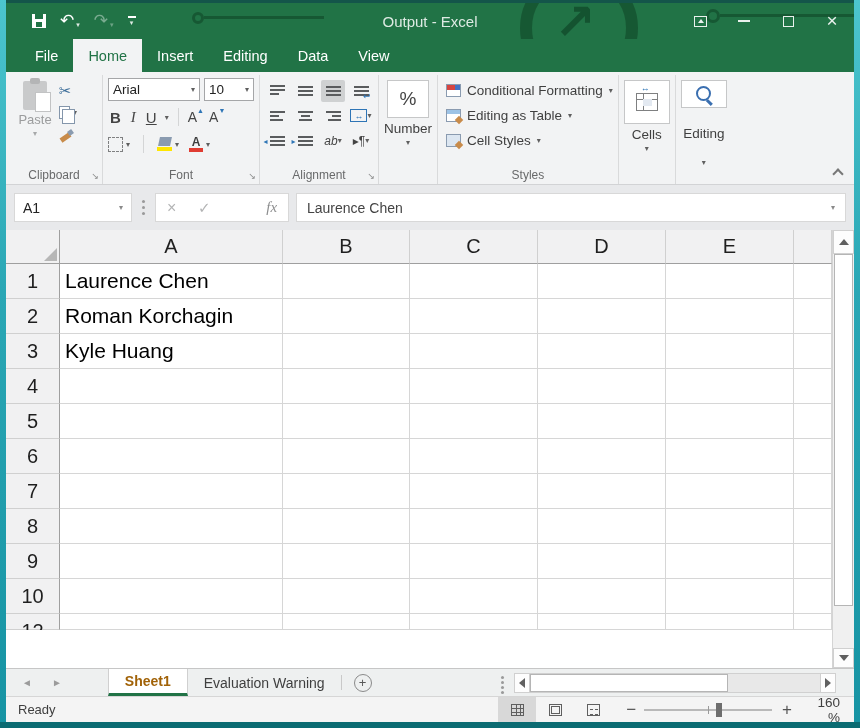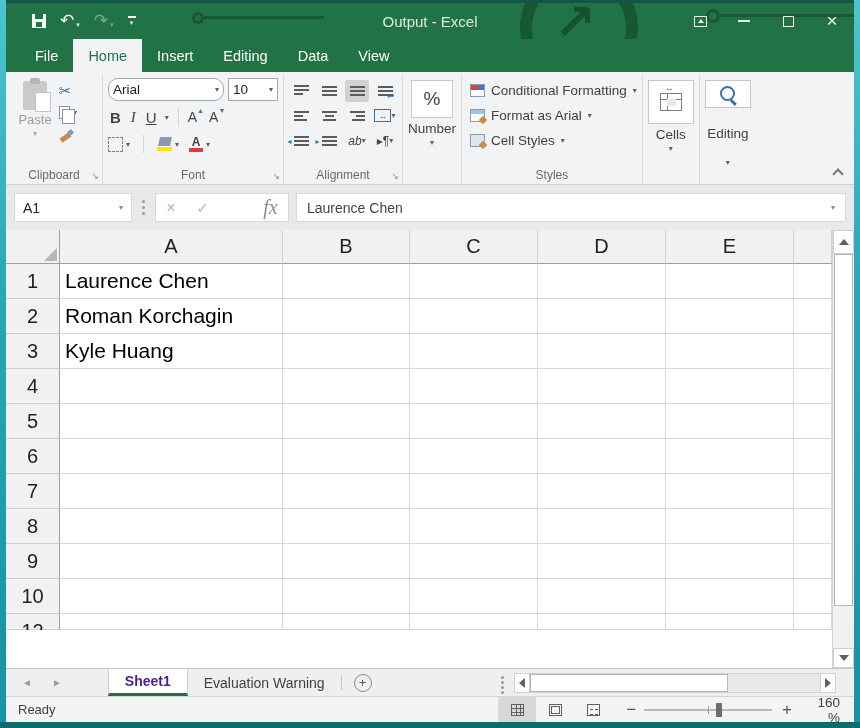--- a/index.html
+++ b/index.html
@@ -77,21 +77,21 @@
   .ic-copy { position:relative; width:11px; height:13px; border:1px solid #8496ab; background:#fff; display:inline-block; }
   .ic-copy::after { content:""; position:absolute; left:2px; top:2px; width:11px; height:13px; border:1px solid #8496ab; background:#fff; }
   .ic-brush { position:relative; width:14px; height:14px; display:inline-block; }
   .ic-brush::before { content:""; position:absolute; left:1px; top:7px; width:11px; height:5px; background:#c88b4a; transform:rotate(-35deg); }
   .ic-brush::after { content:""; position:absolute; left:9px; top:2px; width:5px; height:5px; background:#8a9bb0; transform:rotate(-35deg); }
   
   .font-r1 { gap:4px; margin-bottom:4px; }
   .combo { height:23px; background:#fff; border:1px solid #a5a6a8; display:flex; align-items:center;
     padding:0 4px; font-size:13.5px; color:#222; }
   .combo .caret { margin-left:auto; padding-left:4px; }
-  .combo.fname { width:116px;border-radius:10px; } .combo.fsize { width:50px; }
+  .combo.fname { width:92px; } .combo.fsize { width:50px; }
   .font-r2 { align-items:center; gap:6px; height:24px; }
   .fmt { font-size:15px; color:#444; padding:0 2px; }
   .fmt.b { font-weight:bold; } .fmt.i { font-style:italic; font-family:"Liberation Serif",serif; }
   .fmt.u { text-decoration:underline; }
   .vsep { width:1px; height:18px; background:#d4d5d6; margin:0 3px; }
   .fsz { position:relative; font-size:14px; color:#444; padding-right:6px; }
   .fsz sup { position:absolute; top:-2px; right:-1px; font-size:7px; color:#2e75b6; }
   .font-r3 { align-items:center; gap:10px; height:24px; margin-top:3px; }
   .ic-borders { width:15px; height:15px; border:1px dashed #7f8081; display:inline-block; }
   .stack-ic { display:flex; flex-direction:column; align-items:center; line-height:10px; }
@@ -148,21 +148,21 @@
 
   
   .formula-row { height:45px; background:#e8e9eb; display:flex; align-items:center; padding:0 8px; gap:7px; flex:0 0 auto; }
   .namebox { width:118px; height:29px; background:#fff; border:1px solid #d8d8d8; display:flex; align-items:center;
     padding:0 8px; font-size:14px; color:#222; }
   .namebox .caret { margin-left:auto; color:#8a8a8a; }
   .dots3 { width:3px; height:3px; border-radius:50%; background:#9a9a9a; box-shadow:0 6px 0 #9a9a9a,0 -6px 0 #9a9a9a; margin:0 3px; }
   .fxbox { width:134px; height:29px; background:#fff; border:1px solid #d8d8d8; display:flex; align-items:center;
     justify-content:space-around; color:#b3b4b5; }
   .fx-x { font-size:16px; } .fx-check { font-size:15px; }
-  .fx-fx { font-size:20px; font-style:italic; color:#8d8e8f; font-family:"Liberation Serif",serif;margin-left:34px; }
+  .fx-fx { font-size:15px; font-style:italic; color:#8d8e8f; font-family:"Liberation Serif",serif;margin-left:34px; }
   .formula-input { flex:1; height:29px; background:#fff; border:1px solid #d8d8d8; display:flex; align-items:center;
     padding:0 10px; font-size:14px; color:#444; }
   .formula-input .caret { margin-left:auto; color:#8a8a8a; }
 
   
   .grid-area { flex:1; display:flex; overflow:hidden; background:#fff; }
   .gridwrap { flex:1; overflow:hidden; display:flex; flex-direction:column; }
   .headrow { display:flex; height:34px; flex:0 0 auto; }
   .corner { background:#f1f1f2; border-right:1px solid #9f9f9f; border-bottom:1px solid #9f9f9f; position:relative; flex:0 0 auto; }
   .corner::after { content:""; position:absolute; right:2px; bottom:2px; width:0; height:0;
@@ -186,21 +186,21 @@
   .vtrack { flex:1; position:relative; }
   .vthumb { position:absolute; left:1px; right:1px; top:0; height:352px; background:#fff; border:1px solid #b5b5b5; }
   .vscroll .sbtn.down { height:20px; }
 
   
   .sheetbar { height:28px; background:#eef0f0; border-top:1px solid #c6c6c6; display:flex; align-items:stretch;
     flex:0 0 auto; padding-right:18px; }
   .sheet-nav { display:flex; align-items:center; gap:20px; padding:0 18px 0 16px; color:#9b9b9b; font-size:10px; }
   .sheettab { display:flex; align-items:center; padding:0 16px; font-size:14px; color:#3f3f3f; position:relative; }
   .sheettab.active { background:#fff; border-left:1px solid #d0d0d0; border-right:1px solid #d0d0d0;
-    border-bottom:3px solid #217346; color:#4c1d95; font-weight:bold; margin-left:28px; }
+    border-bottom:3px solid #217346; color:#a16207; font-weight:bold; margin-left:28px; }
   .tab-sep { width:1px; background:#c9c9c9; margin:6px 0; }
   .addsheet { align-self:center; width:18px; height:18px; border:1px solid #8a8a8a; border-radius:50%;
     display:flex; align-items:center; justify-content:center; font-size:13px; color:#595959; margin-left:12px; }
   .sheet-spacer { flex:1; }
   .splitdots { align-self:center; width:3px; height:3px; border-radius:50%; background:#9a9a9a;
     box-shadow:0 5px 0 #9a9a9a,0 -5px 0 #9a9a9a,0 10px 0 #9a9a9a; margin:0 10px; }
   .hscroll { align-self:center; display:flex; align-items:center; width:322px; height:20px; }
   .hbtn { width:16px; height:20px; background:#fdfdfd; border:1px solid #d0d0d0; display:flex; align-items:center; justify-content:center; flex:0 0 auto; }
   .htrack { flex:1; height:20px; background:#e8e8e8; border-top:1px solid #d0d0d0; border-bottom:1px solid #d0d0d0; position:relative; }
   .hthumb { position:absolute; left:0; top:0; bottom:0; width:198px; background:#fff; border:1px solid #b5b5b5; }
@@ -412,21 +412,21 @@
       </div>
 
       <div class="grp">
         <div class="style-row">
           <span class="mini-table cf"></span>
           <span>Conditional Formatting</span>
           <span class="caret">▾</span>
         </div>
         <div class="style-row">
           <span class="mini-table ft"></span>
-          <span>Format as Arial</span>
+          <span>Editing as Table</span>
           <span class="caret">▾</span>
         </div>
         <div class="style-row">
           <span class="mini-table cs"></span>
           <span>Cell Styles</span>
           <span class="caret">▾</span>
         </div>
         <div class="grp-label">Styles</div>
       </div>
 

